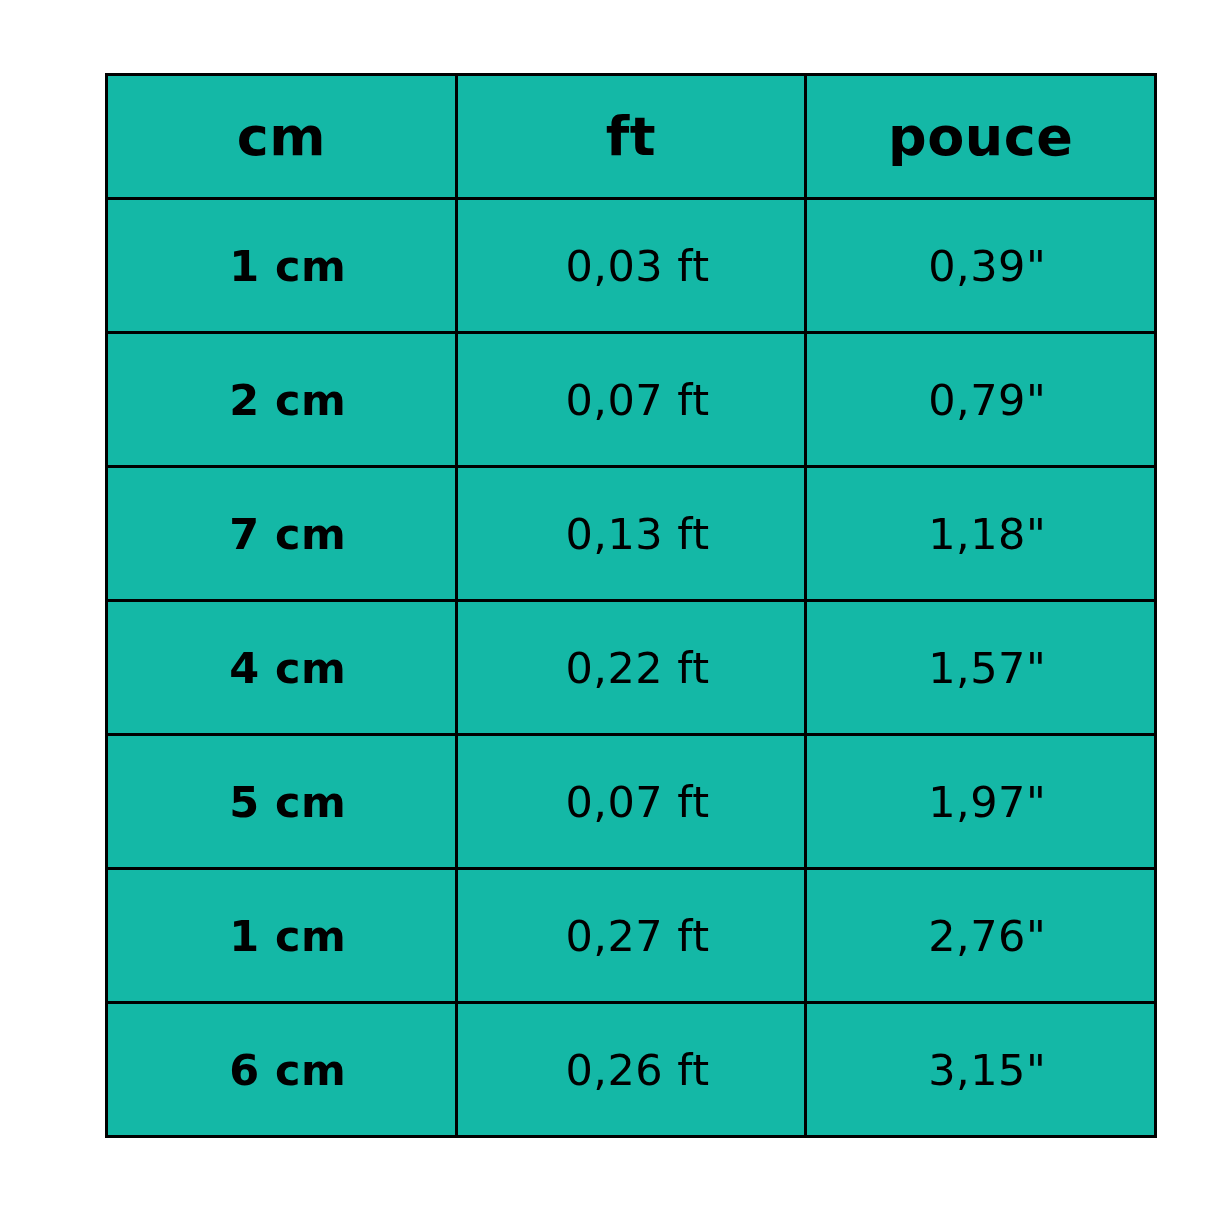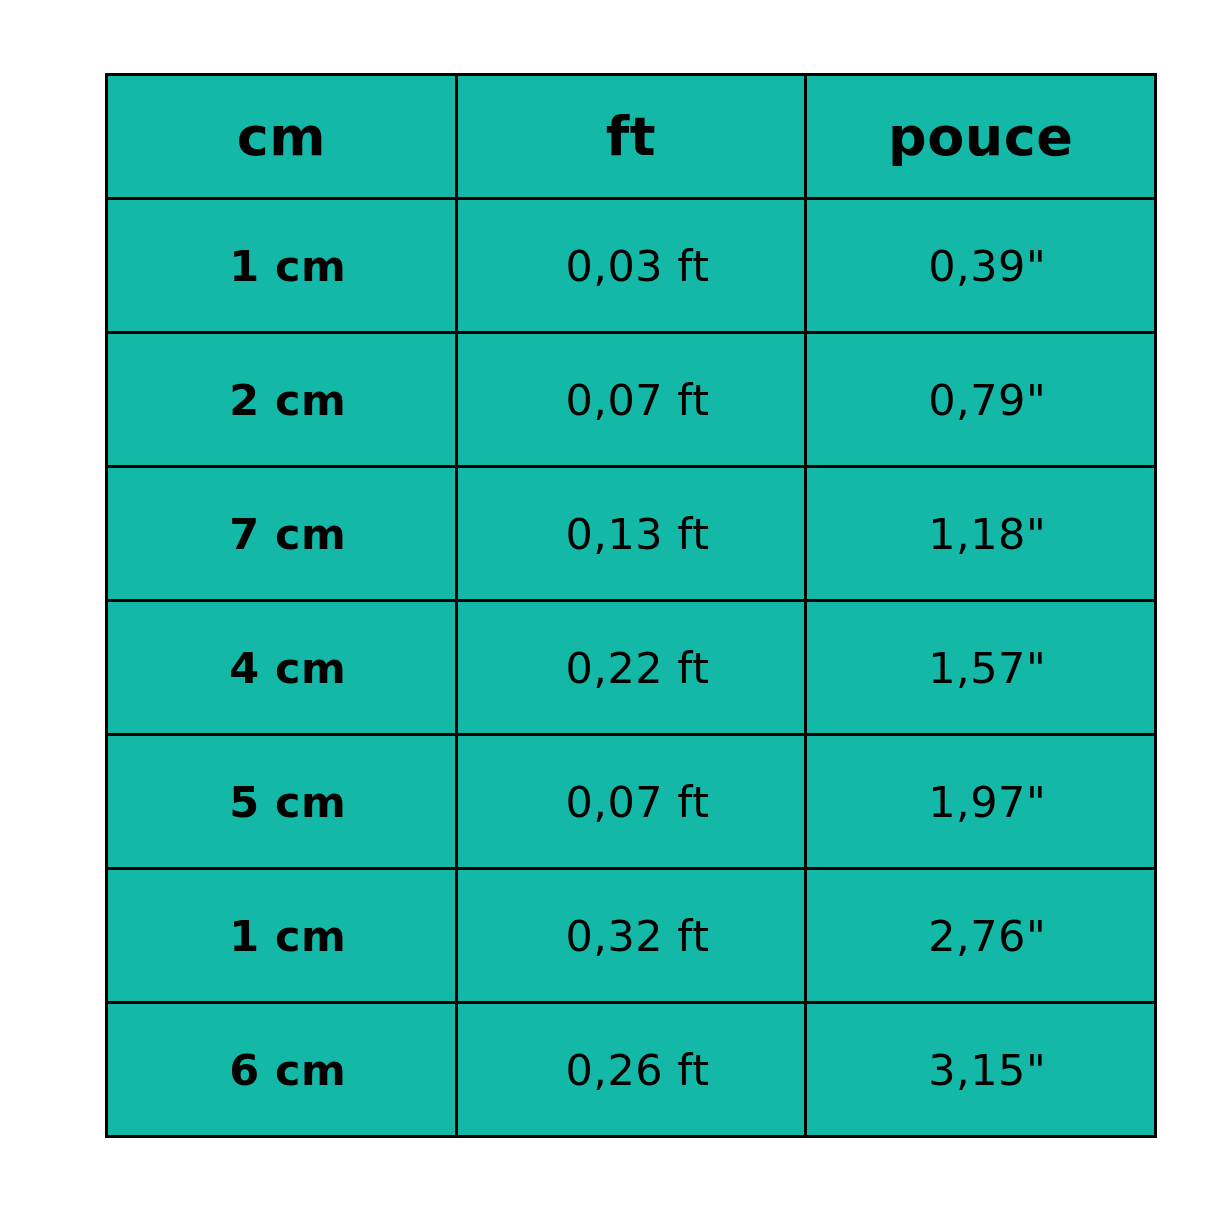--- a/index.html
+++ b/index.html
@@ -92,21 +92,21 @@
           <td>0,22 ft</td>
           <td>1,57"</td>
         </tr>
         <tr>
           <td class="col-cm">5 cm</td>
           <td>0,07 ft</td>
           <td>1,97"</td>
         </tr>
         <tr>
           <td class="col-cm">1 cm</td>
-          <td>0,32 ft</td>
+          <td>0,27 ft</td>
           <td>2,76"</td>
         </tr>
         <tr>
           <td class="col-cm">6 cm</td>
           <td>0,26 ft</td>
           <td>3,15"</td>
         </tr>
       </tbody>
   </table>
 </div>

